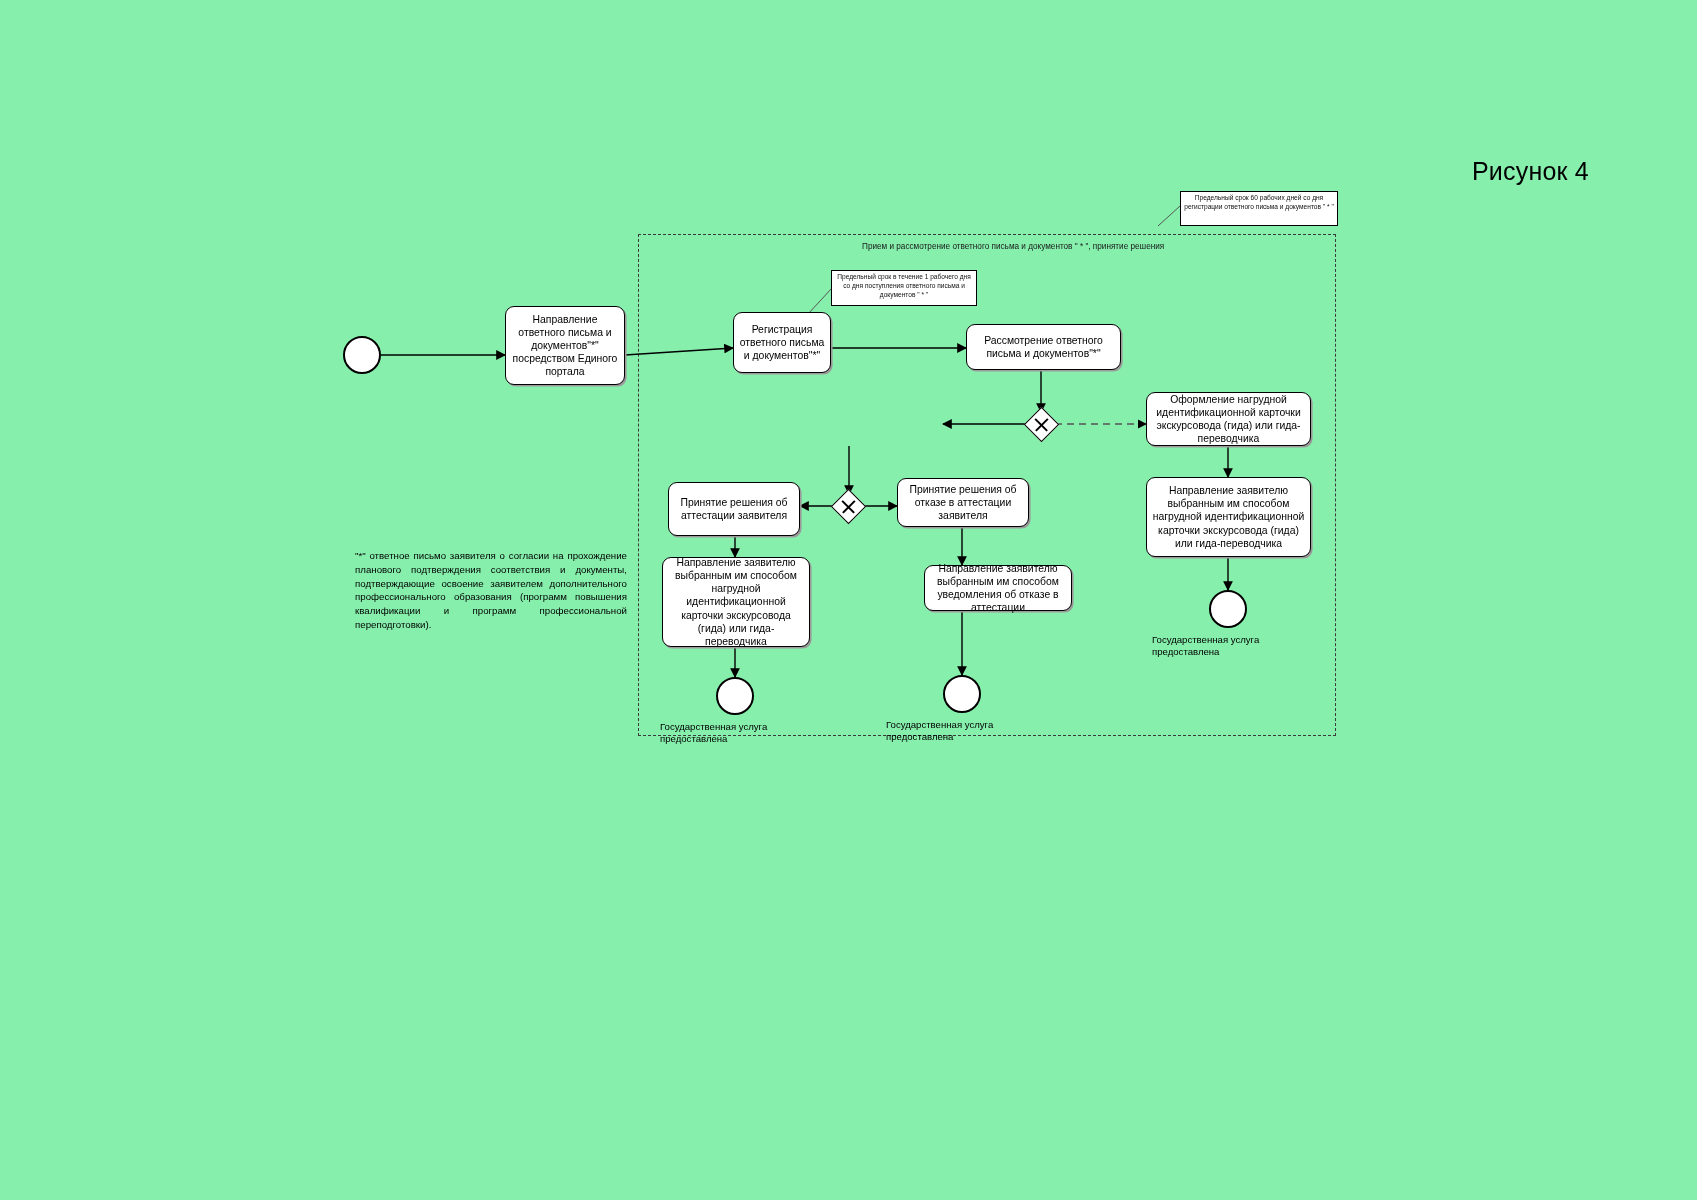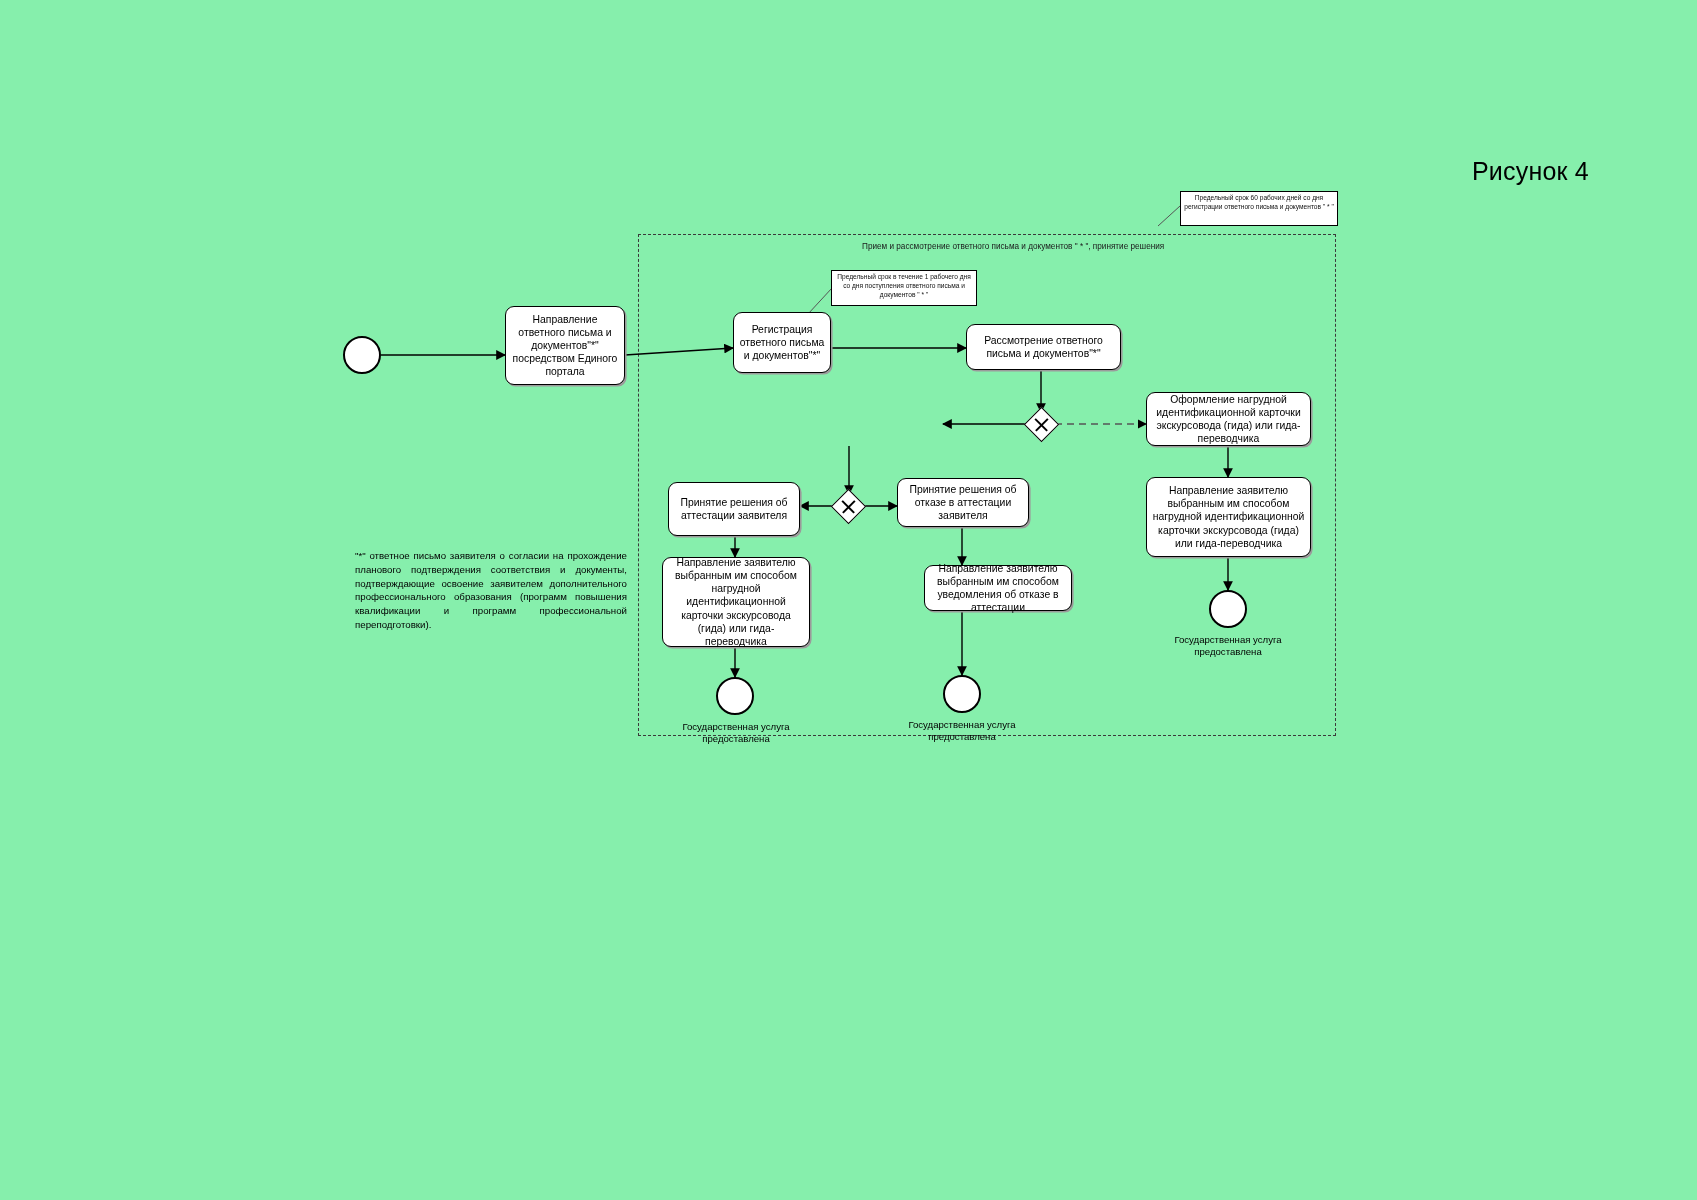--- a/index.html
+++ b/index.html
@@ -113,21 +113,21 @@
 
   
   .freetext {
     font-size: 9.6px;
     line-height: 1.3;
     text-align: center;
   }
   .endlabel {
     font-size: 9.6px;
     line-height: 1.3;
-    text-align: center;
+    text-align: left;
     white-space: pre-line;
   }
   #footnote {
     left: 355px;
     top: 549px;
     width: 272px;
     font-size: 9.7px;
     line-height: 1.42;
     text-align: justify;
     text-justify: inter-word;

